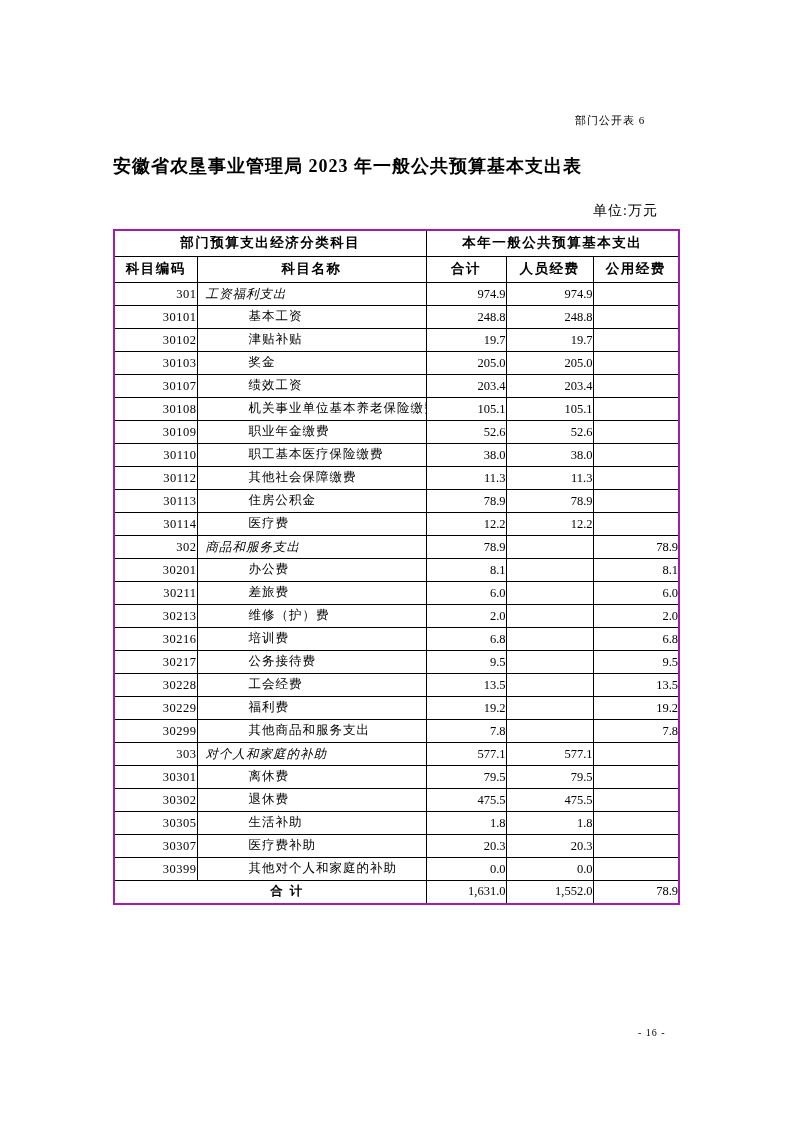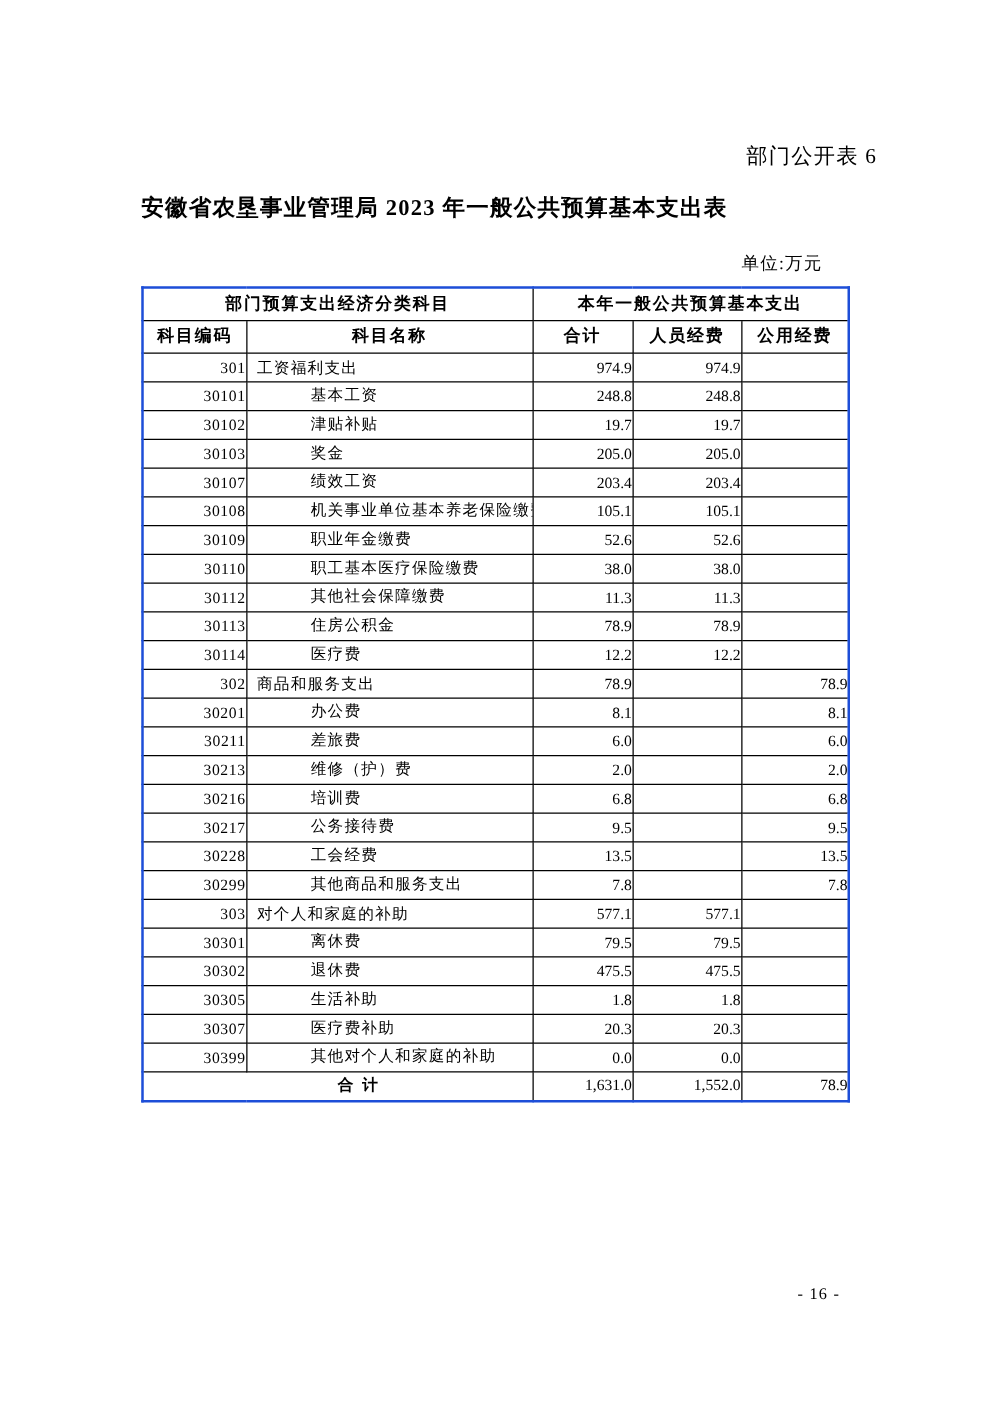--- a/index.html
+++ b/index.html
@@ -6,22 +6,22 @@
   html, body { margin: 0; padding: 0; }
   body {
     width: 794px; height: 1123px;
     background: #ffffff;
     position: relative;
     color: #000000;
     font-family: "Liberation Serif", "DejaVu Serif", serif;
   }
   .header-note {
     position: absolute;
-    top: 113px; left: 597px;
-    font-size: 17px;
+    top: 113px; left: 575px;
+    font-size: 11px;
     letter-spacing: 1px;
     white-space: nowrap;
   }
   .doc-title {
     position: absolute;
     top: 154px; left: 113px; width: 565px;
     font-size: 18px;
     font-weight: bold;
     letter-spacing: 1px;
     white-space: nowrap;
@@ -32,21 +32,21 @@
     text-align: right;
     font-size: 14px;
     letter-spacing: 1px;
   }
   table.budget {
     position: absolute;
     top: 229px; left: 113px;
     width: 565px;
     border-collapse: collapse;
     table-layout: fixed;
-    border: 2px solid #1d4ed8;
+    border: 2px solid #a21caf;
   }
   .budget th, .budget td {
     border: 1px solid #000000;
     padding: 0;
     overflow: hidden;
     white-space: nowrap;
   }
   .budget thead th {
     font-size: 13.5px;
     font-weight: bold;
@@ -56,39 +56,39 @@
     vertical-align: middle;
   }
   .budget tbody td {
     font-size: 12.5px;
     height: 22px;
     line-height: 22px;
     vertical-align: middle;
   }
   .cell-code { padding-left: 6px; text-align: right; letter-spacing: 0.5px; }
   .cell-name { letter-spacing: 1px; }
-  .cell-name.level-1 { padding-left: 8px; }
+  .cell-name.level-1 { padding-left: 8px; font-style: italic; }
   .cell-name.level-2 { padding-left: 51px; font-family: Liberation Mono, monospace; }
   .cell-num { text-align: right; padding-right: 7px; }
   .budget tfoot td {
     height: 24px;
     vertical-align: middle;
     font-size: 12.5px;
     padding-left: 34px;
   }
   .total-label {
     font-weight: bold;
     text-align: center;
     font-size: 14px;
     letter-spacing: 2px;
   }
   .page-number {
     position: absolute;
     top: 1027px; left: 638px;
-    font-size: 13px;
+    font-size: 10px;
     letter-spacing: 1px;
     white-space: nowrap;
   }
 </style>
 </head>
 <body>
 
 <div class="header-note">部门公开表 6</div>
 
 <div class="doc-title">安徽省农垦事业管理局 2023 年一般公共预算基本支出表</div>
@@ -237,20 +237,27 @@
         <td class="cell-num">9.5</td>
       </tr>
       <tr>
         <td class="cell-code">30228</td>
         <td class="cell-name level-2">工会经费</td>
         <td class="cell-num">13.5</td>
         <td class="cell-num"></td>
         <td class="cell-num">13.5</td>
       </tr>
       <tr>
+        <td class="cell-code">30229</td>
+        <td class="cell-name level-2">福利费</td>
+        <td class="cell-num">19.2</td>
+        <td class="cell-num"></td>
+        <td class="cell-num">19.2</td>
+      </tr>
+      <tr>
         <td class="cell-code">30299</td>
         <td class="cell-name level-2">其他商品和服务支出</td>
         <td class="cell-num">7.8</td>
         <td class="cell-num"></td>
         <td class="cell-num">7.8</td>
       </tr>
       <tr>
         <td class="cell-code">303</td>
         <td class="cell-name level-1">对个人和家庭的补助</td>
         <td class="cell-num">577.1</td>

